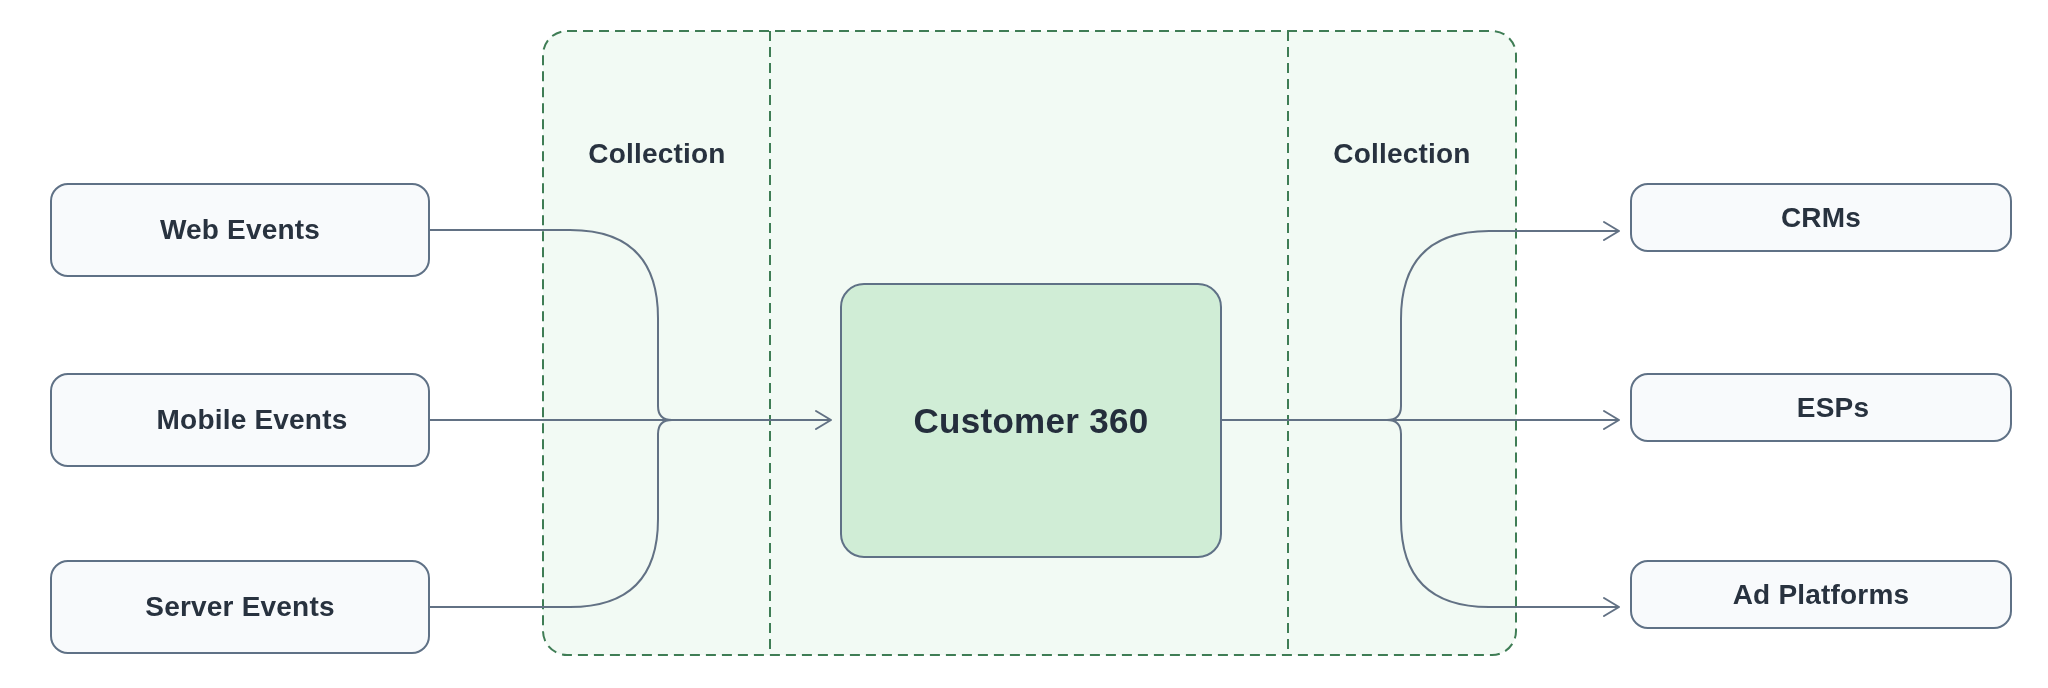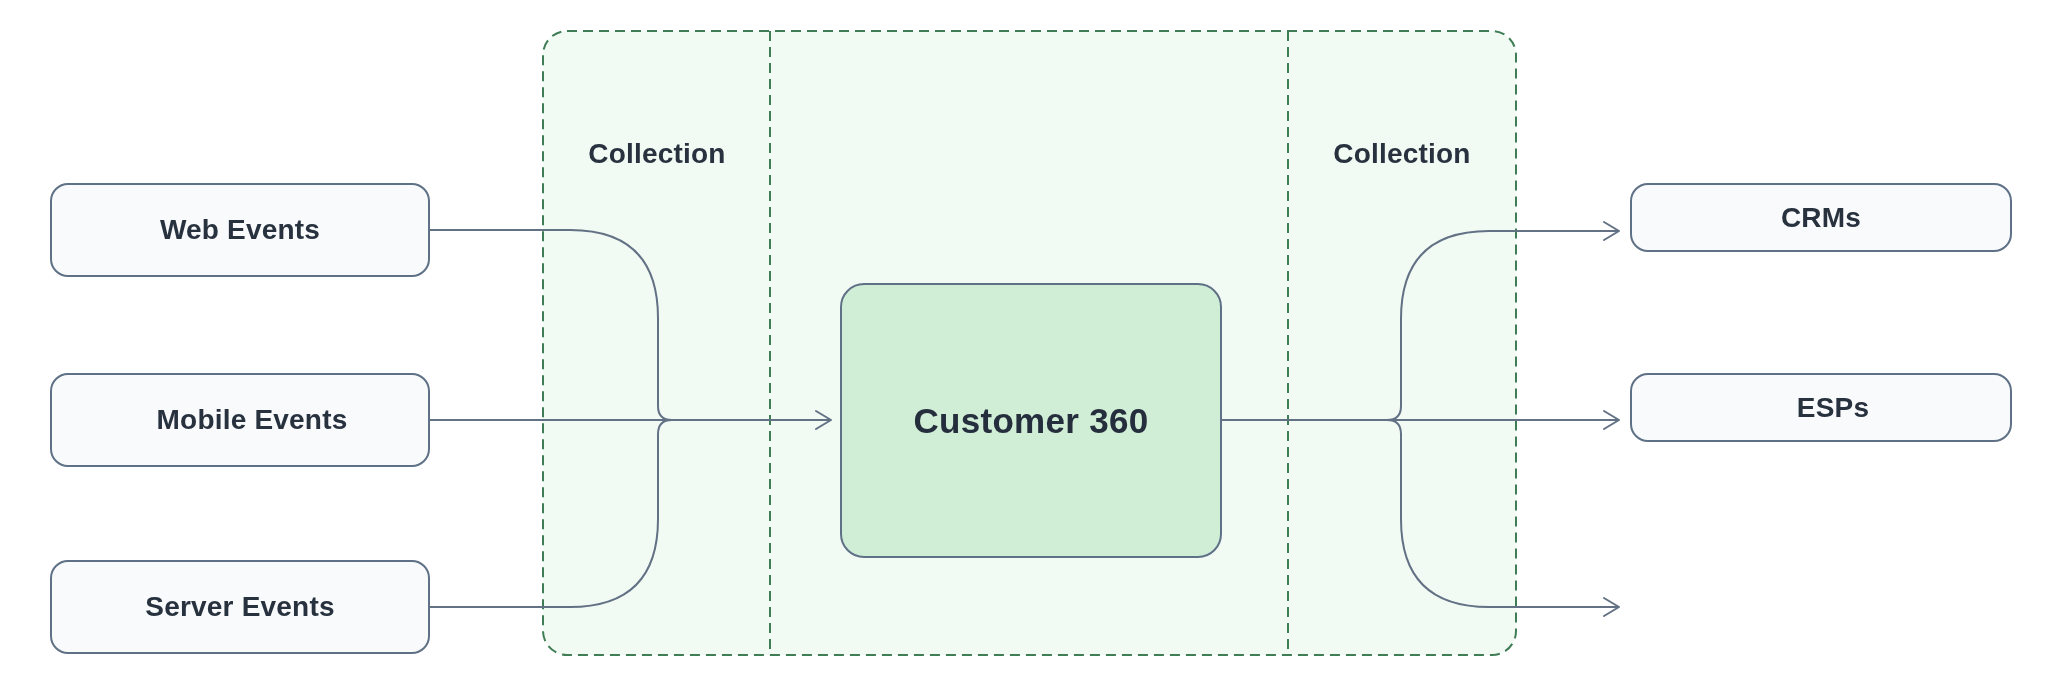--- a/index.html
+++ b/index.html
@@ -81,14 +81,15 @@
   <div class="stage-label s3">Collection</div>
 
   <div class="node src row-1">Web Events</div>
   <div class="node src row-2">Mobile Events</div>
   <div class="node src row-3">Server Events</div>
 
   <div class="node customer">Customer 360</div>
 
   <div class="node dst row-1">CRMs</div>
   <div class="node dst row-2">ESPs</div>
+  <div class="node dst row-3">Ad Platforms</div>
 
 </div>
 
 </body></html>

